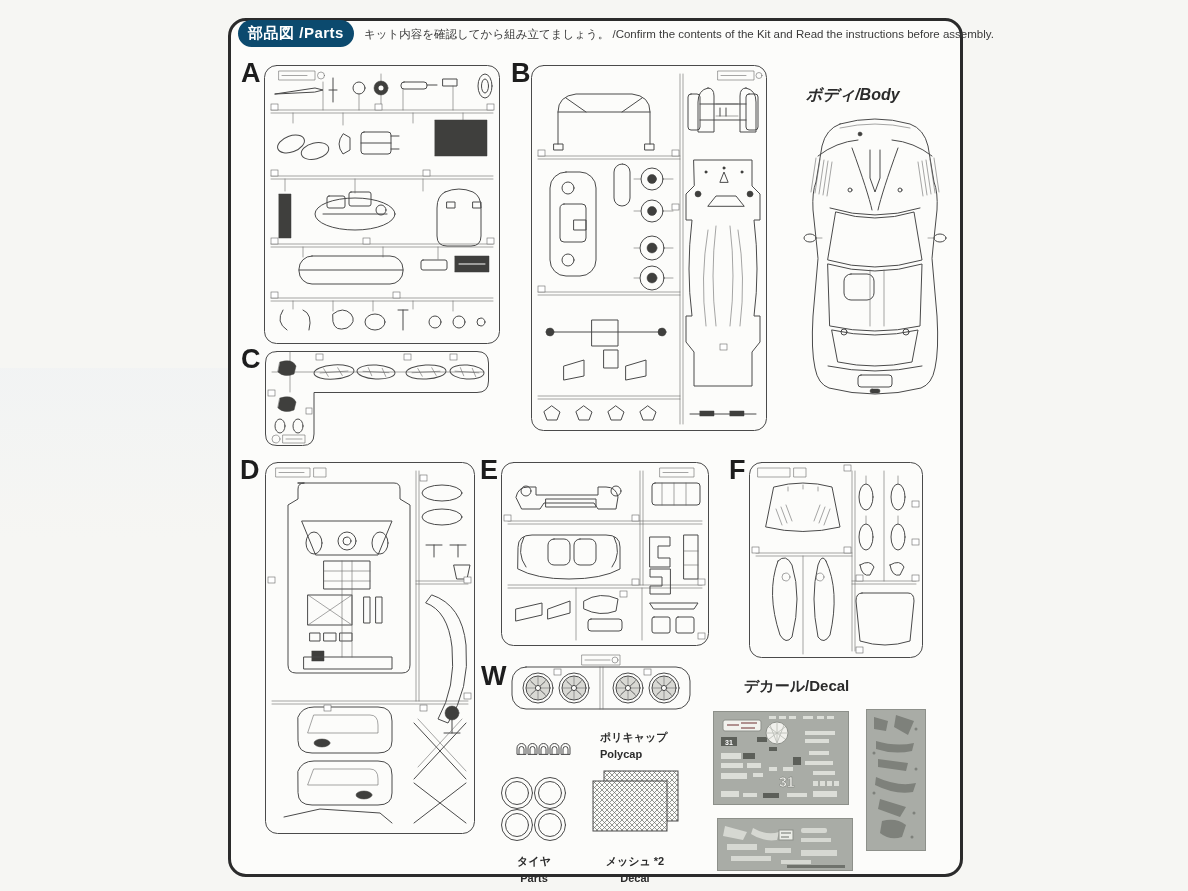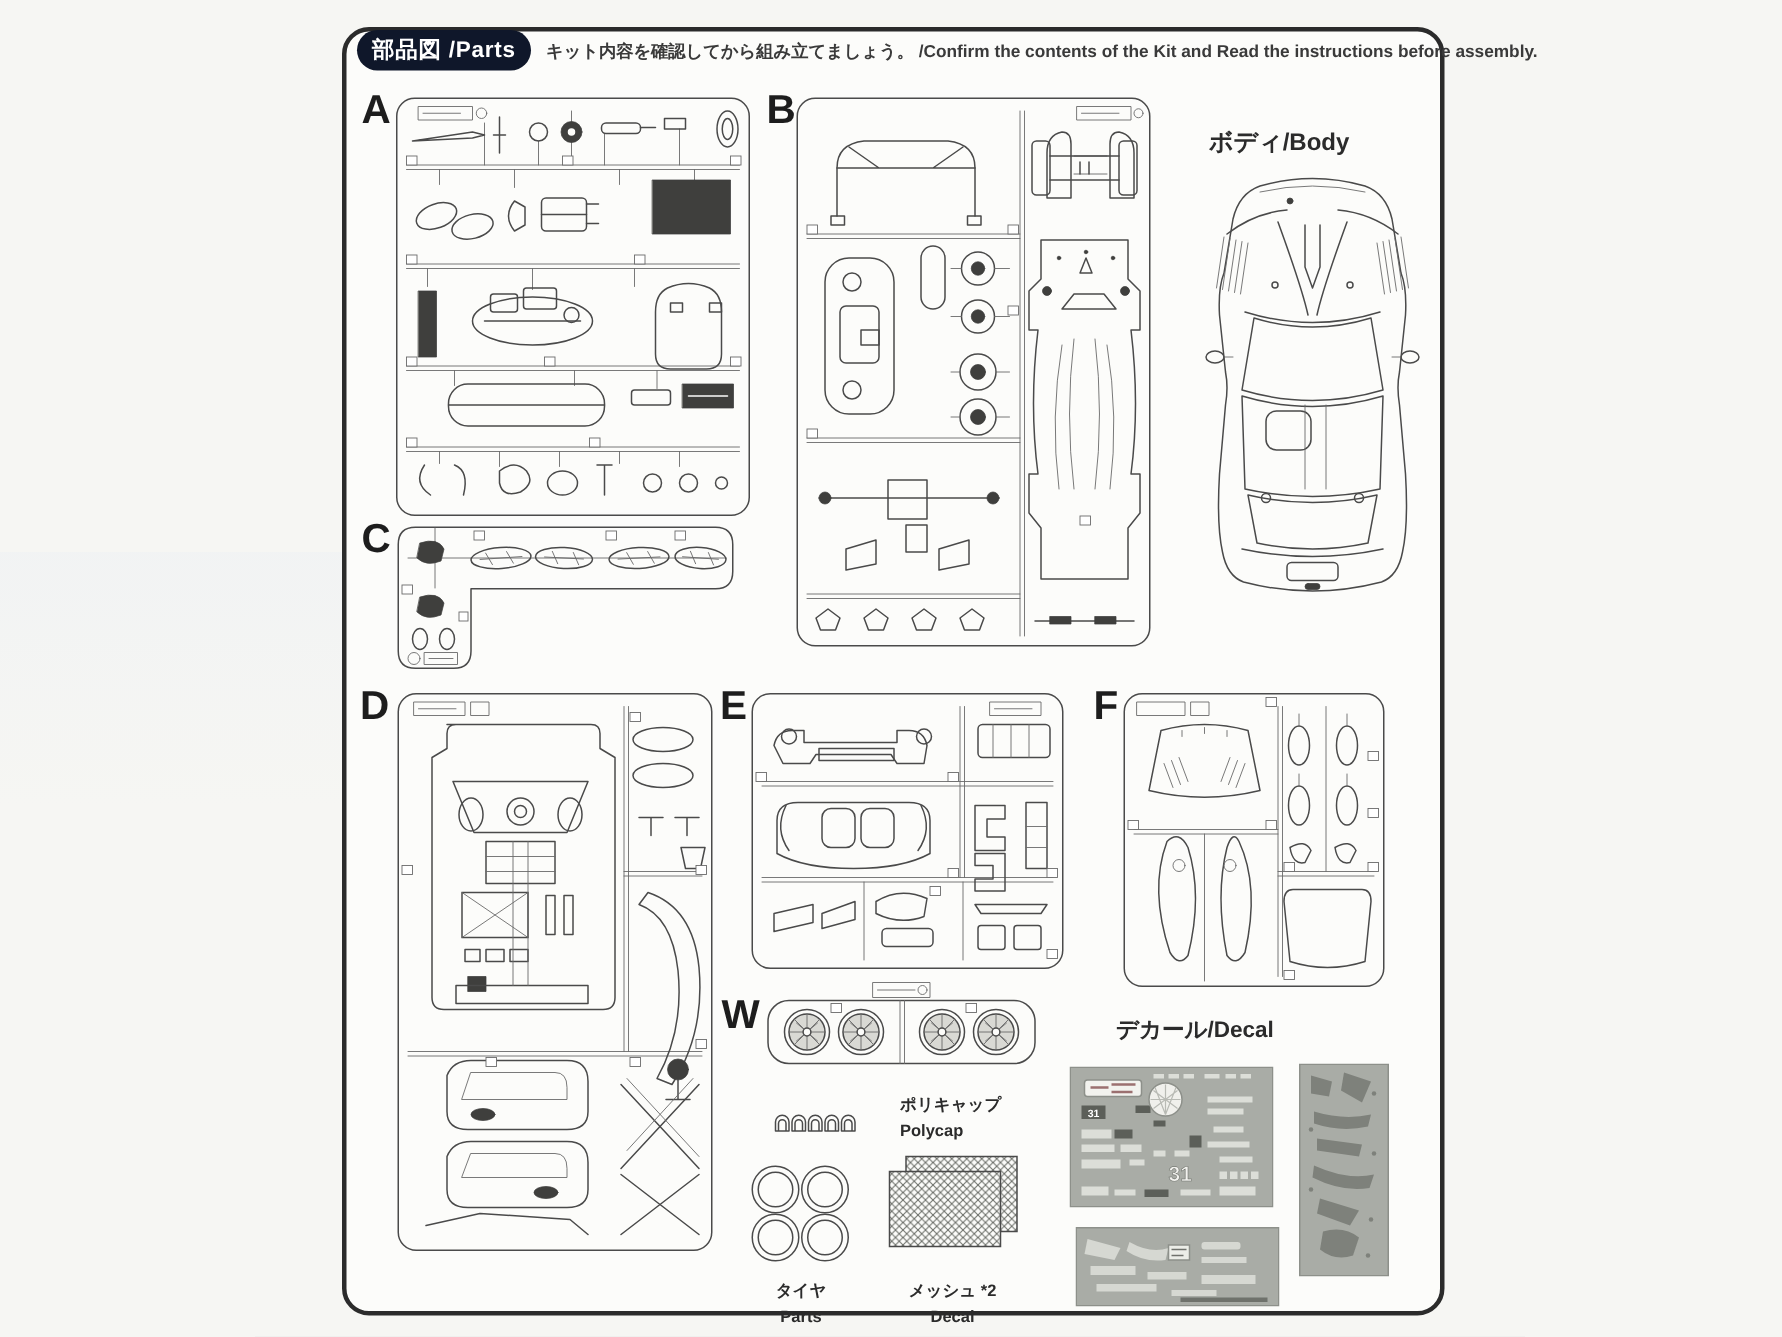--- a/index.html
+++ b/index.html
@@ -2,26 +2,26 @@
 <html><head>
 <meta charset="utf-8">
 <style>
   html,body{margin:0;padding:0;background:#e9e9e7;}
   .stage{position:relative;width:1188px;height:891px;background:#f6f6f3;
          font-family:"Liberation Sans",sans-serif;overflow:hidden;}
   .abs{position:absolute;}
   .panel{position:absolute;left:228px;top:18px;width:735px;height:859px;
          background:#fcfcfa;border:3px solid #2b2b2b;border-radius:18px;box-sizing:border-box;}
   .tint{position:absolute;pointer-events:none;}
-  .badge{background:#0f172a;color:#fff;border-radius:14px;display:flex;align-items:center;
+  .badge{background:#0c4a6e;color:#fff;border-radius:14px;display:flex;align-items:center;
          justify-content:center;font-weight:bold;font-size:15px;letter-spacing:.5px;}
-  .note{font-size:11.5px;font-weight:bold;color:#3a3a3a;white-space:nowrap;}
+  .note{font-size:11.5px;font-weight:normal;color:#3a3a3a;white-space:nowrap;}
   .letter{font-weight:bold;font-size:27px;color:#1d1d1d;}
   .lbl{font-weight:bold;color:#2b2b2b;}
-  .lbl-16{font-size:16px;}
+  .lbl-16{font-size:16px;font-style:italic;}
   .lbl-15{font-size:15px;}
   .lbl-14{font-size:11px;line-height:17px;}
   .ctr{text-align:center;margin-top:10px;}
   svg{display:block;}
   .ln{stroke:#4a4a4a;stroke-width:1;fill:none;stroke-linejoin:round;stroke-linecap:round;}
   .thin{stroke:#6a6a6a;stroke-width:.6;fill:none;}
   .dk{fill:#3f3f3d;stroke:#3f3f3d;stroke-width:.5;}
   .numbox{stroke:#6a6a6a;stroke-width:.6;fill:#fff;}
 </style>
 </head>

